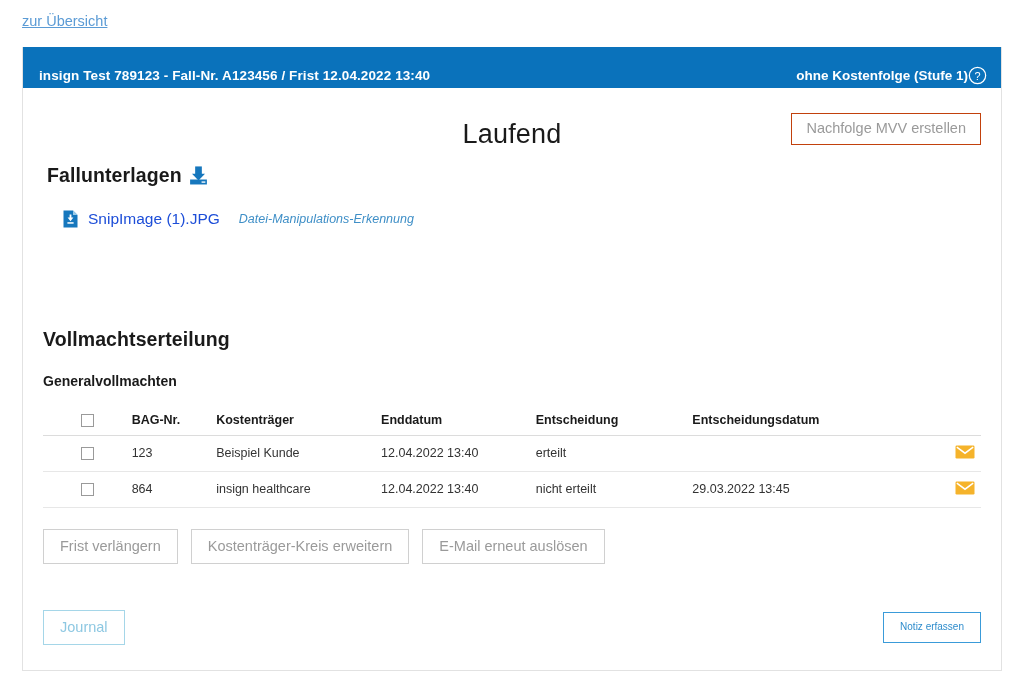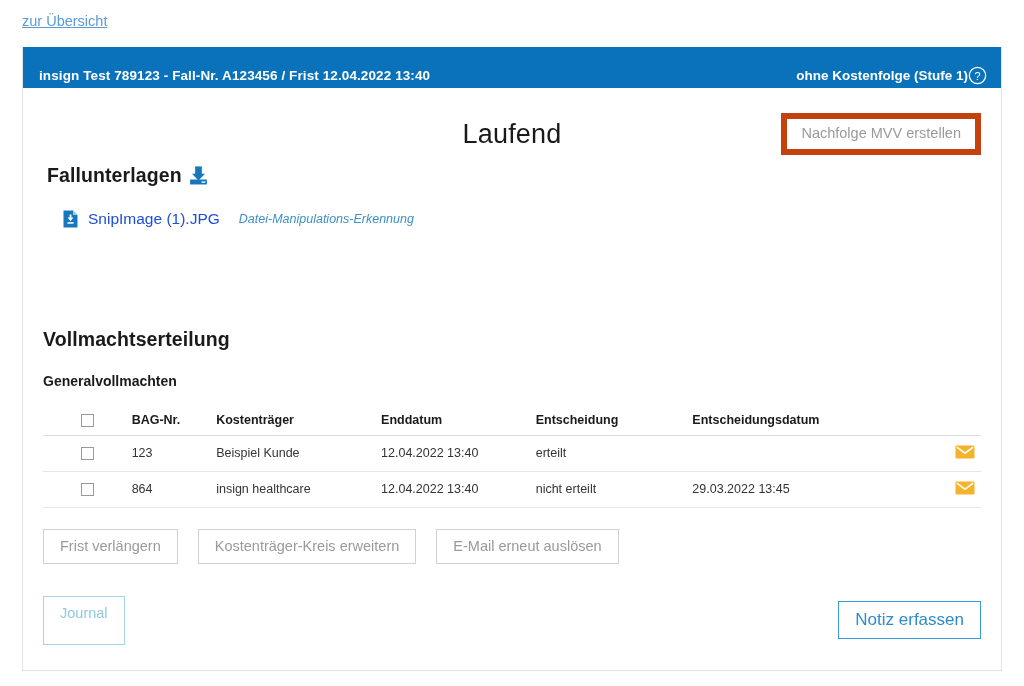--- a/index.html
+++ b/index.html
@@ -95,21 +95,21 @@
     font-weight: normal;
     margin: 12px;
     letter-spacing: .2px;
   }
   .btn-followup {
     position: absolute;
     right: 0;
     top: 25px;
     padding: 7px 14px 8px;
     background: #ffffff;
-    border: 6px solid #c2410c;
+    border: 1px solid #c2410c;
     color: #9a9a9a;
     font-size: 14.5px;
     font-family: inherit;
     cursor: default;
     line-height: 1;
   }
 
   
   .section-head {
     display: flex;
@@ -205,21 +205,21 @@
     display: inline-block;
     margin: 0;
     cursor: pointer;
     vertical-align: middle;
   }
   .mail-icon { display: inline-flex; cursor: pointer; }
 
   
   .actions {
     display: flex;
-    gap: 20px;
+    gap: 13px;
     margin-top: 21px;
   }
   .btn-disabled {
     padding: 9px 16px 10px;
     background: #ffffff;
     border: 1px solid #d0d0d0;
     color: #9a9a9a;
     font-size: 14.5px;
     font-family: inherit;
     cursor: default;
@@ -230,35 +230,35 @@
   .footer-row {
     position: absolute;
     left: 20px;
     right: 20px;
     bottom: 25px;
     display: flex;
     justify-content: space-between;
     align-items: center;
   }
   .btn-outline-light {
-    padding: 9px 16px 24px;
+    padding: 9px 16px 10px;
     background: #ffffff;
     border: 1px solid #a5d6e8;
     color: #8ec8e2;
     font-size: 14.5px;
     font-family: inherit;
     cursor: default;
     line-height: 1;
   }
   .btn-outline-primary {
     padding: 9px 16px 10px;
     background: #ffffff;
     border: 1px solid #3a9bd9;
     color: #2e8ccc;
-    font-size: 17px;
+    font-size: 10px;
     font-family: inherit;
     cursor: pointer;
     line-height: 1;
   }
 </style>
 </head>
 <body>
 
 <a class="breadcrumb" href="#">zur Übersicht</a>
 

